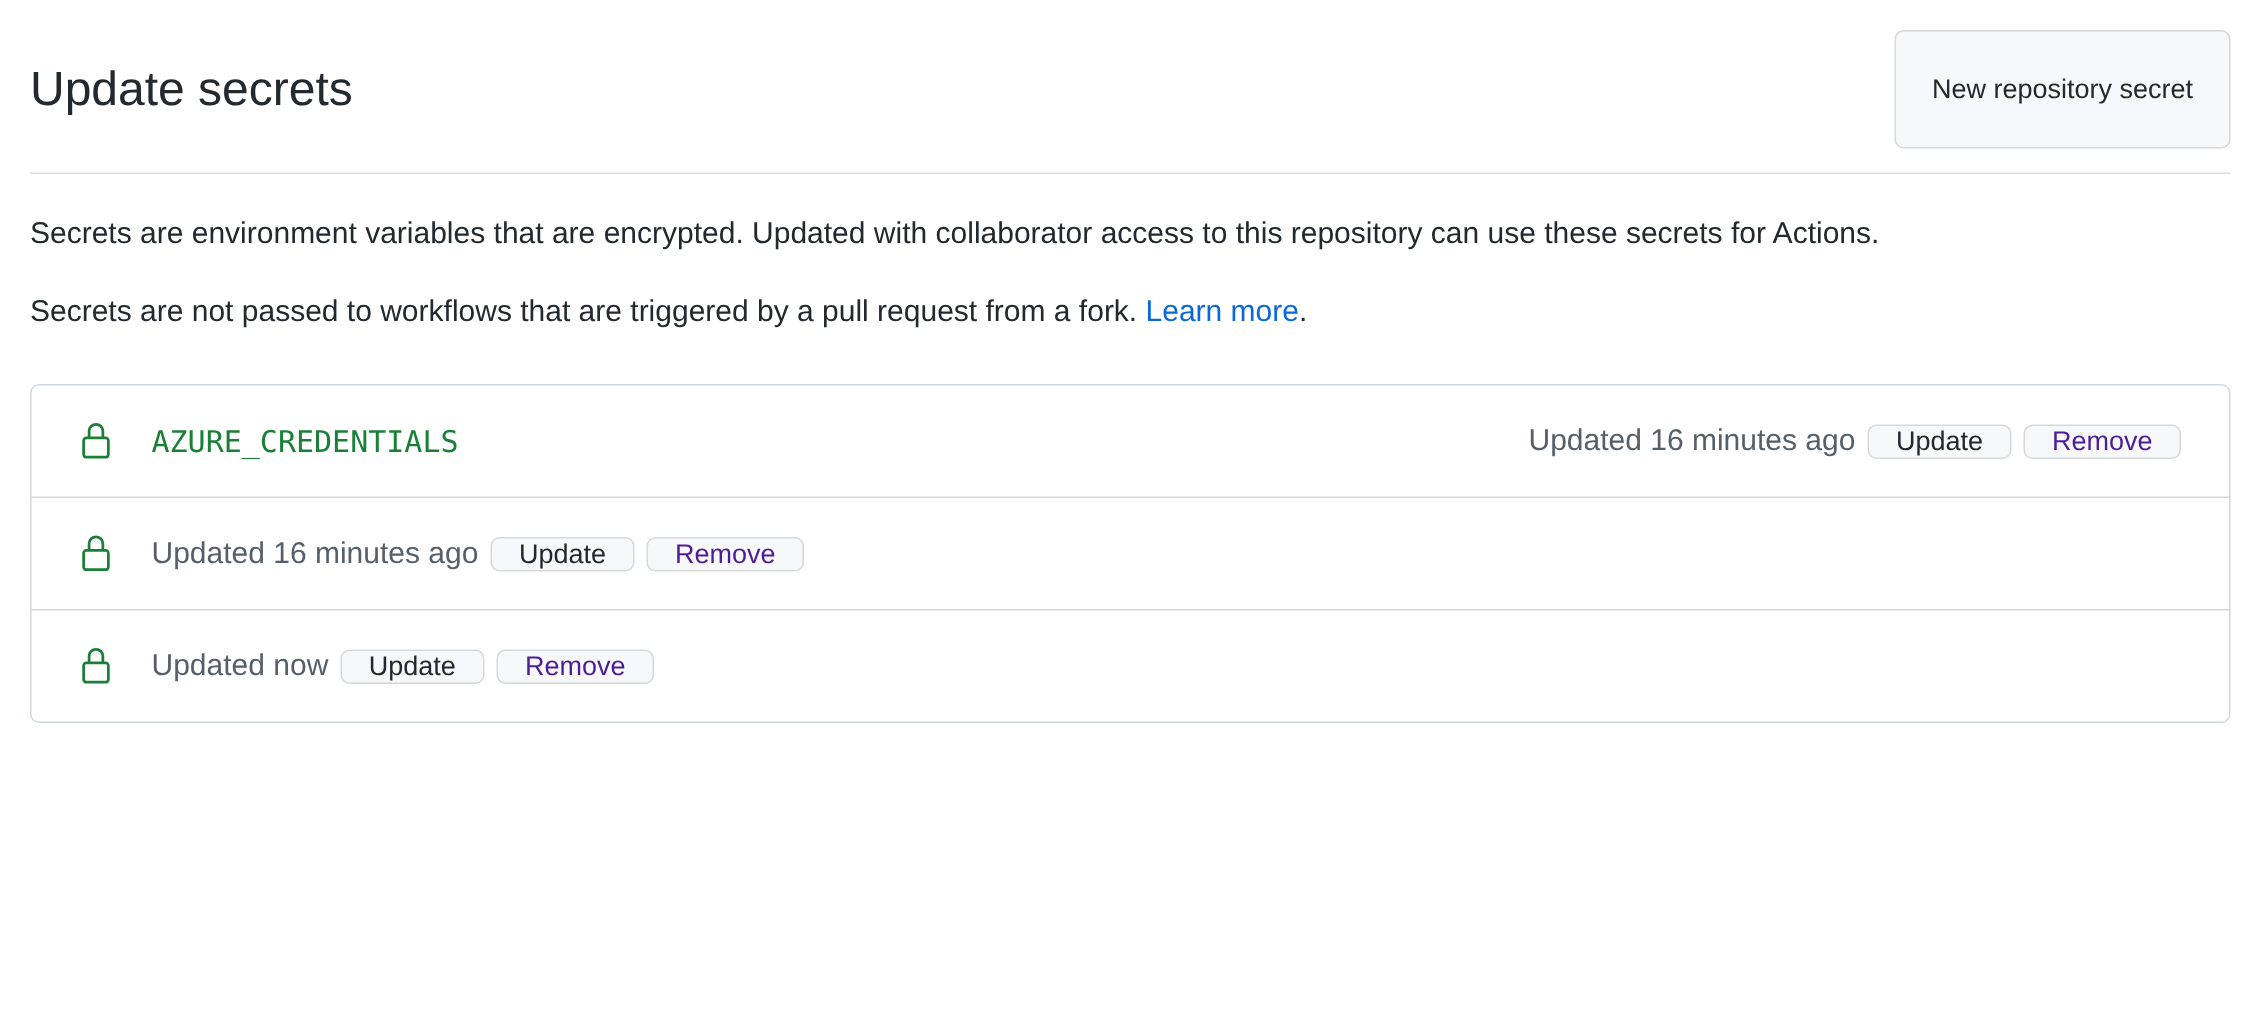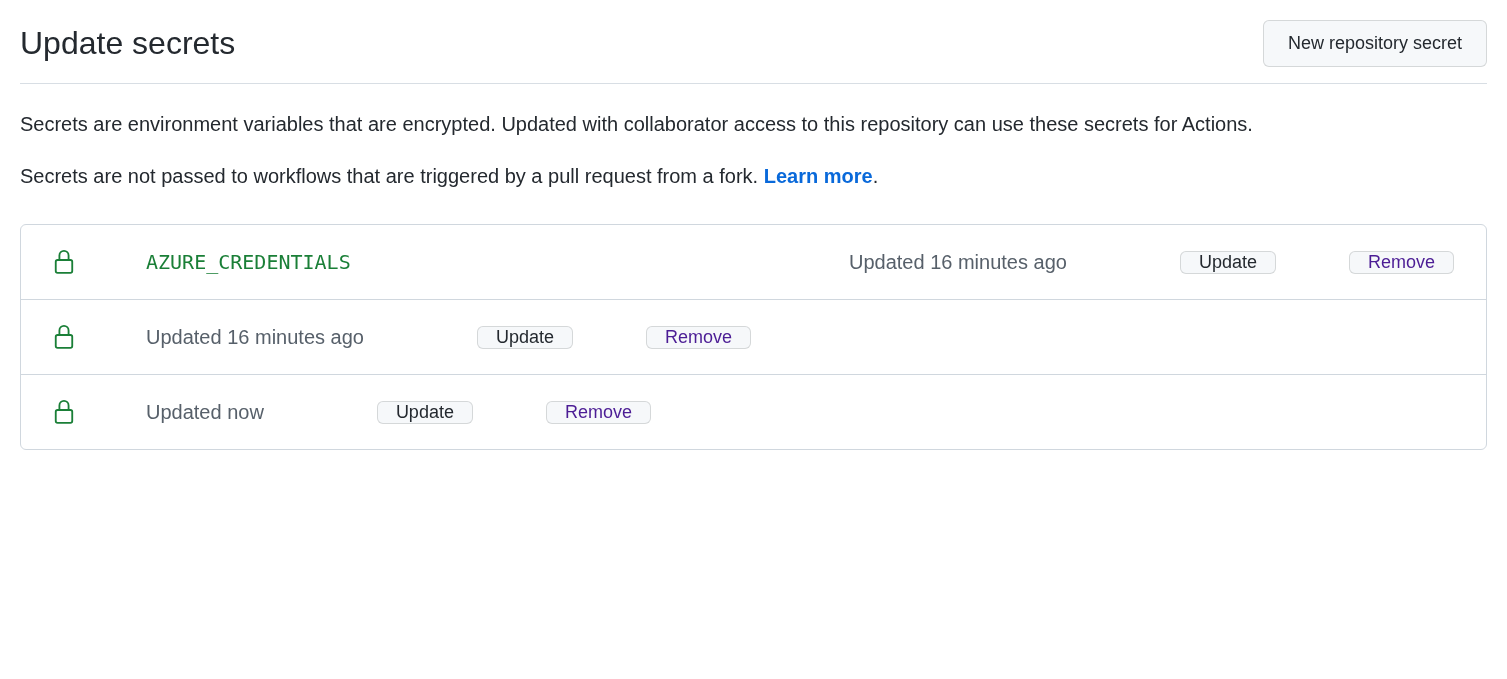--- a/index.html
+++ b/index.html
@@ -26,48 +26,46 @@
       font-weight: 400;
       color: #24292f;
     }
     .btn-primary {
       font-size: 18px;
       font-weight: 500;
       color: #24292f;
       background: #f6f8fa;
       border: 1px solid rgba(27,31,36,0.15);
       border-radius: 6px;
-      padding: 12px 24px;
+      padding: 28px 24px;
       cursor: pointer;
     }
     .description {
       font-size: 20px;
       line-height: 1.6;
       color: #24292f;
       margin-bottom: 20px;
     }
     .description strong {
       font-weight: 400;
     }
     .description a {
       color: #0969da;
       text-decoration: none;
-      font-weight: bold;
     }
     .secrets-list {
       border: 1px solid #d0d7de;
       border-radius: 6px;
       margin-top: 32px;
     }
     .secret-row {
       display: flex;
       align-items: center;
       padding: 24px 32px;
       border-bottom: 1px solid #d0d7de;
-      gap: 45px;
     }
     .secret-row:last-child {
       border-bottom: none;
     }
     .lock-icon {
       width: 22px;
       height: 26px;
       margin-right: 26px;
       flex-shrink: 0;
     }
@@ -79,31 +77,30 @@
     .secret-name {
       font-size: 20px;
       font-weight: 400;
       color: #1a7f37;
       font-family: ui-monospace, SFMono-Regular, "SF Mono", Menlo, Consolas, monospace;
       flex: 1;
     }
     .secret-updated {
       font-size: 20px;
       color: #57606a;
-      margin-right: 40px;
     }
     .btn-small {
       font-size: 18px;
       font-weight: 500;
       background: #f6f8fa;
       border: 1px solid rgba(27,31,36,0.15);
       border-radius: 6px;
       padding: 0 18px;
       cursor: pointer;
-      margin-left: 28px;
+      margin-left: 8px;
     }
     .btn-small.update {
       color: #24292f;
     }
     .btn-small.remove {
       color: #4c1d95;
     }
   </style>
 </head>
 <body>

